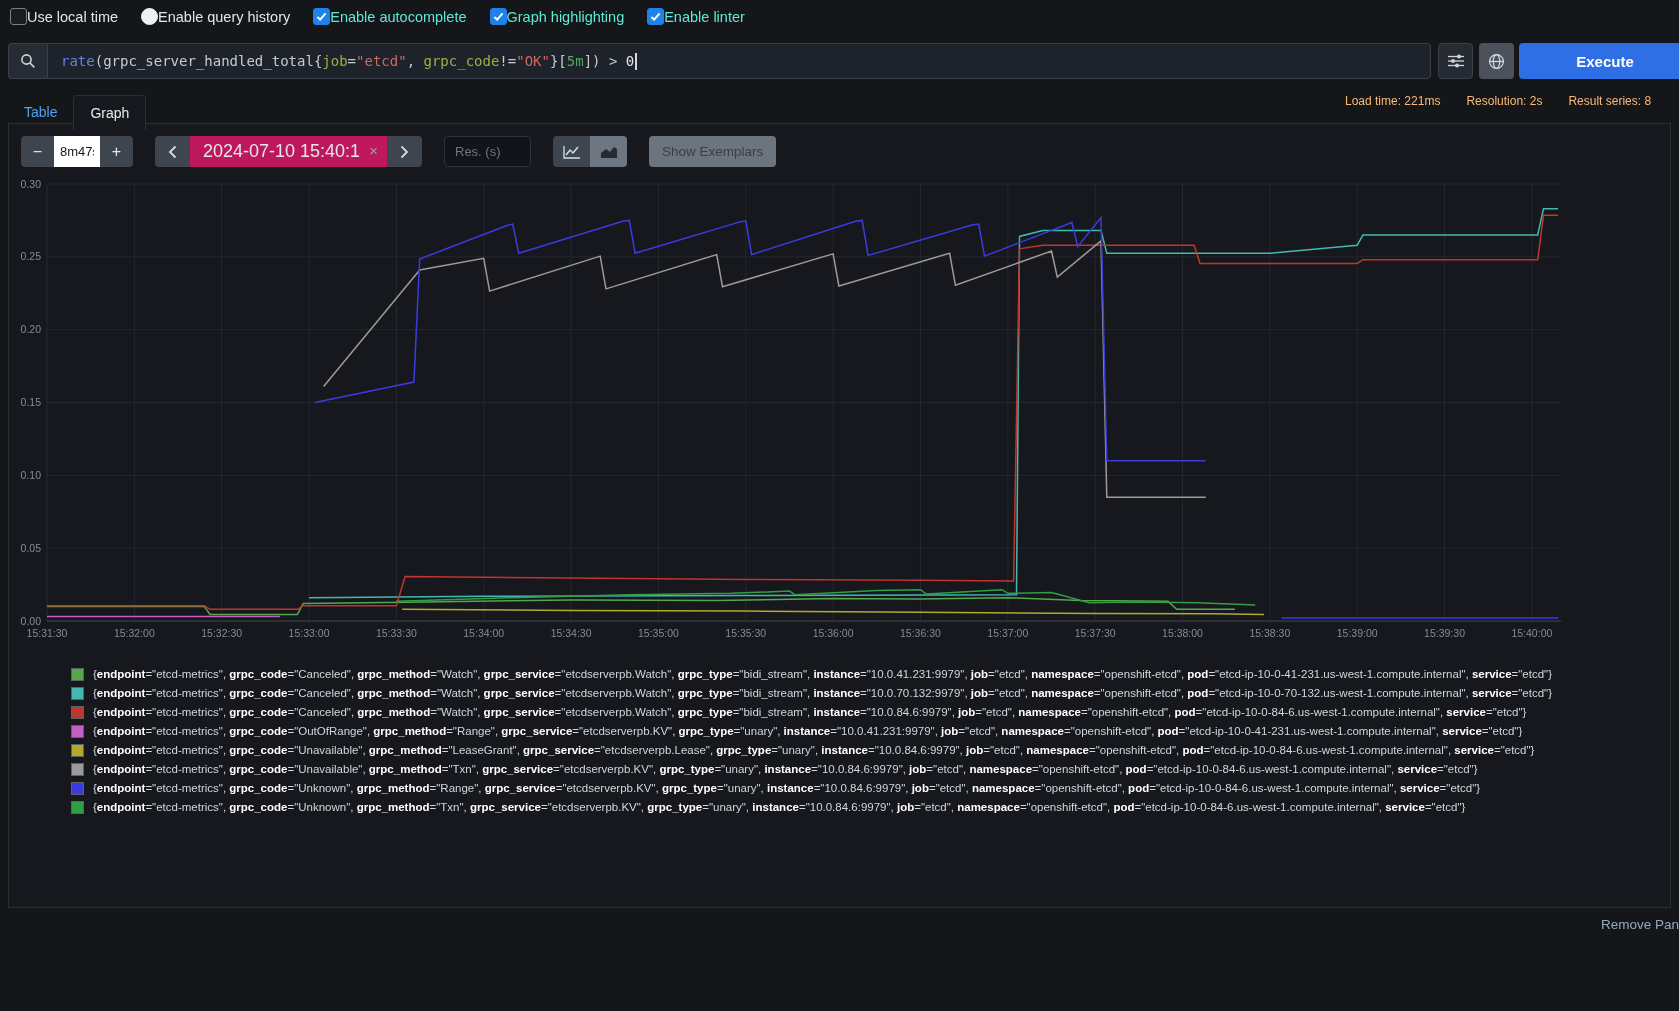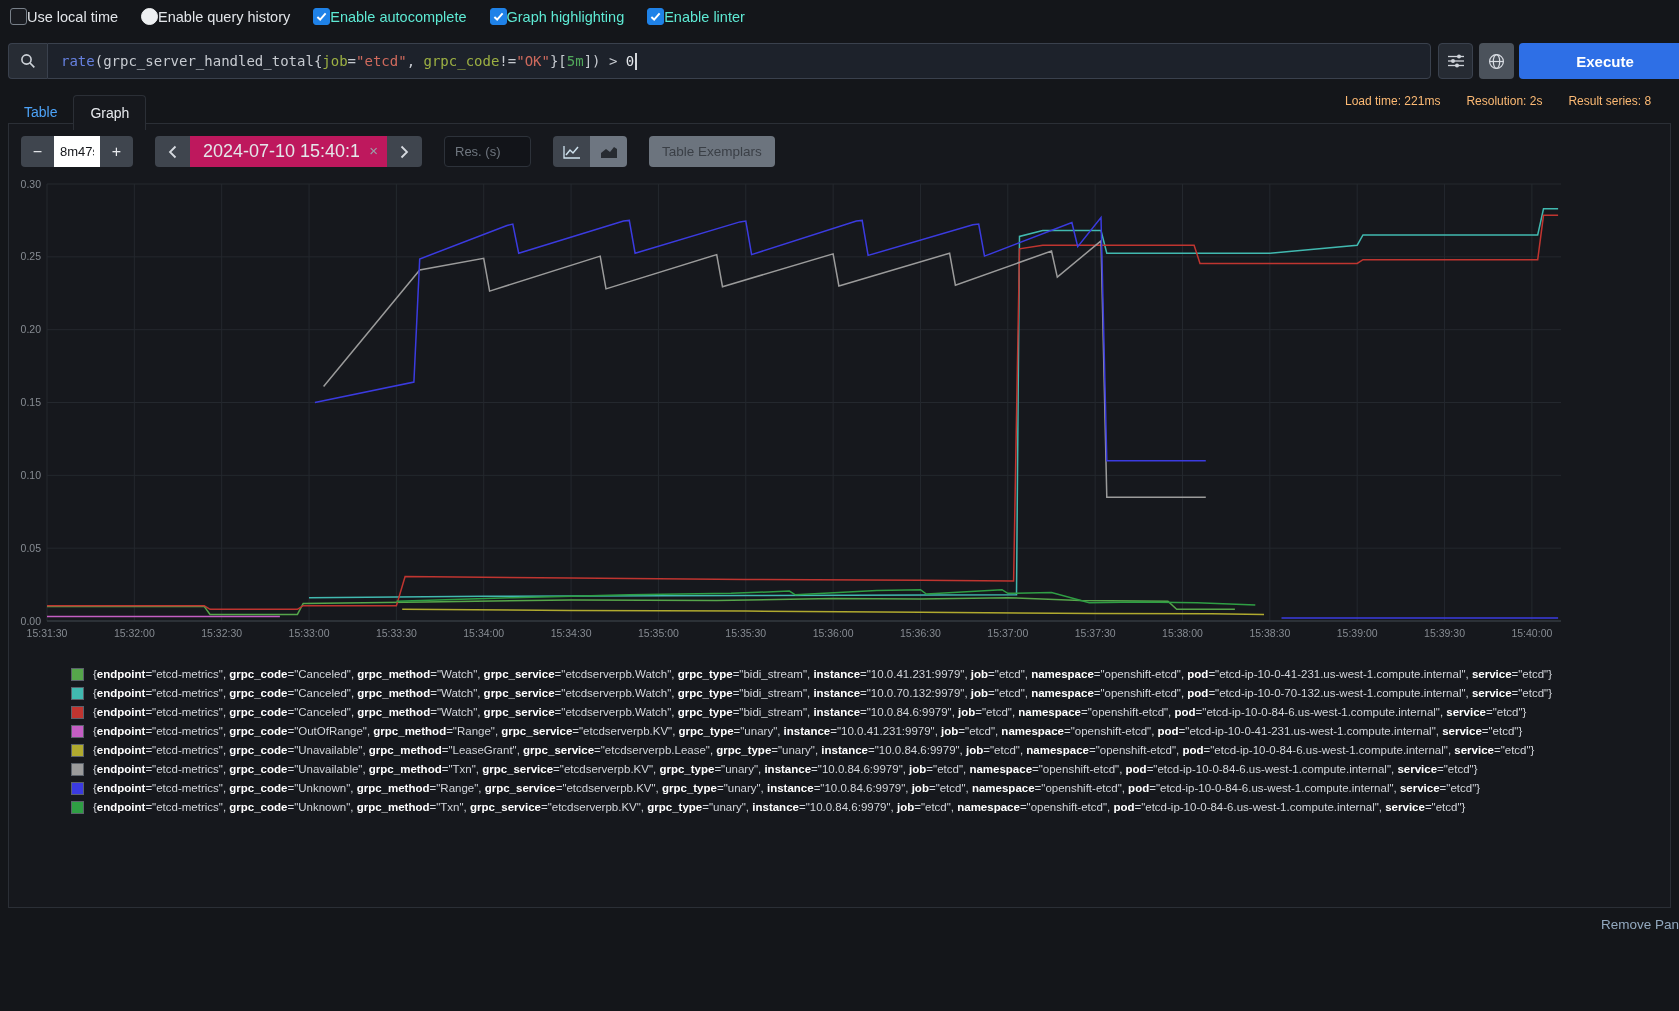--- a/index.html
+++ b/index.html
@@ -180,21 +180,21 @@
           <path d="M1 1 V13 H17" stroke="#cfe2ee" fill="none" stroke-width="1.3"></path>
           <path d="M3 10 L7 5 L10 8 L15 2" stroke="#cfe2ee" fill="none" stroke-width="1.5"></path>
         </svg>
       </button>
       <button class="btn-sq light w37 gbtn-r">
         <svg width="18" height="14" viewBox="0 0 18 14">
           <path d="M1 13 V8 L6 4 L10 7 L14 2 L17 4 V13 Z" fill="#272b31"></path>
         </svg>
       </button>
     </div>
-    <button class="exemplars-btn ml22">Table Exemplars</button>
+    <button class="exemplars-btn ml22">Show Exemplars</button>
   </div>
 
   <svg id="chart" class="chart" width="1652" height="478">
       <line x1="34" x2="1548" y1="447" y2="447" stroke="#24282e" stroke-width="1"></line>
       <text x="28" y="450.5" text-anchor="end">0.00</text>
       <line x1="34" x2="1548" y1="374.16666666666663" y2="374.16666666666663" stroke="#24282e" stroke-width="1"></line>
       <text x="28" y="377.66666666666663" text-anchor="end">0.05</text>
       <line x1="34" x2="1548" y1="301.3333333333333" y2="301.3333333333333" stroke="#24282e" stroke-width="1"></line>
       <text x="28" y="304.8333333333333" text-anchor="end">0.10</text>
       <line x1="34" x2="1548" y1="228.5" y2="228.5" stroke="#24282e" stroke-width="1"></line>

